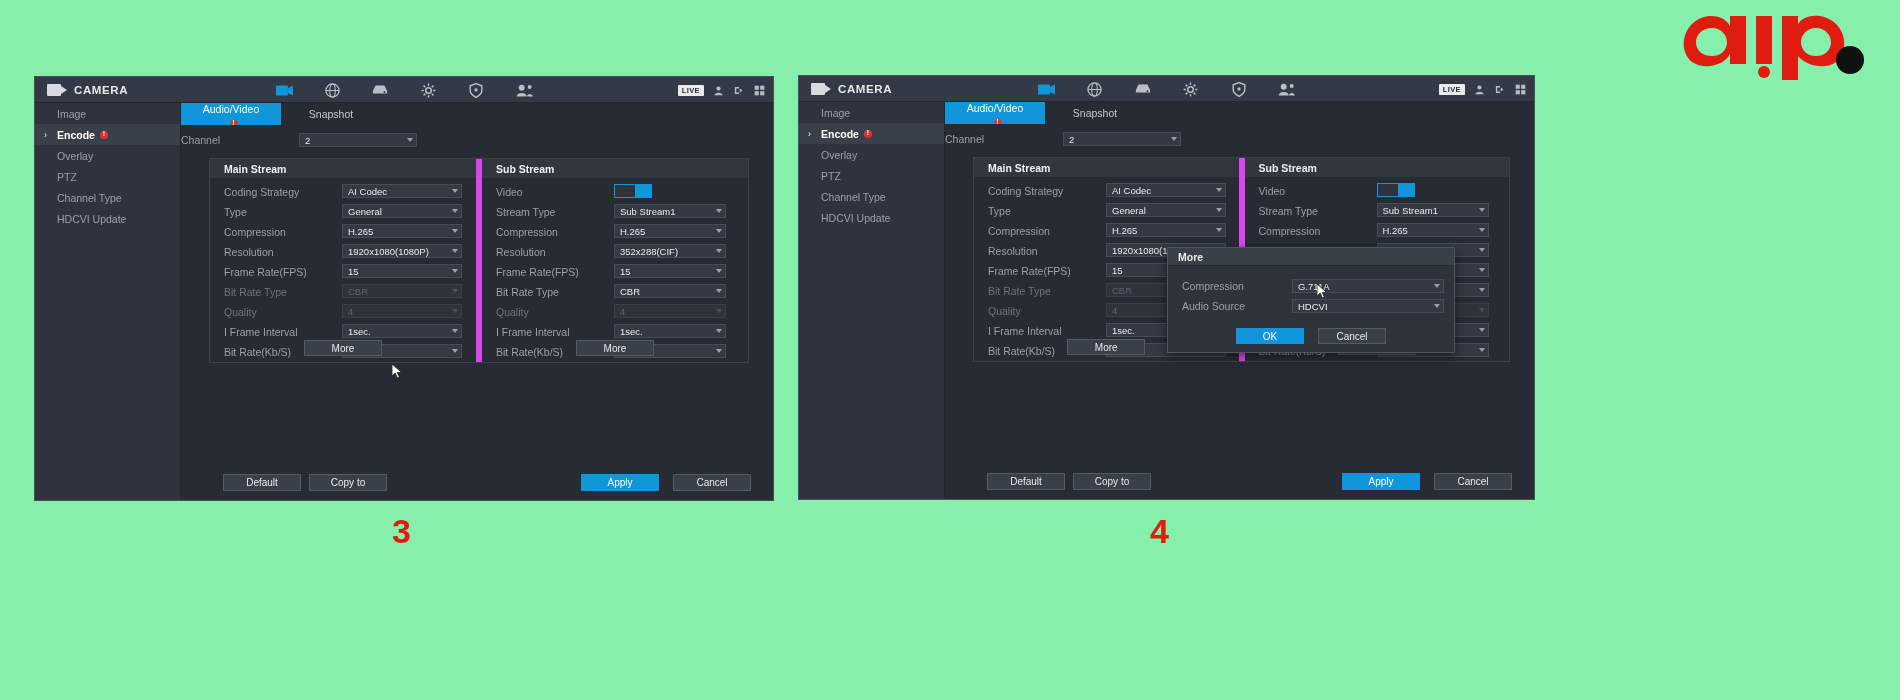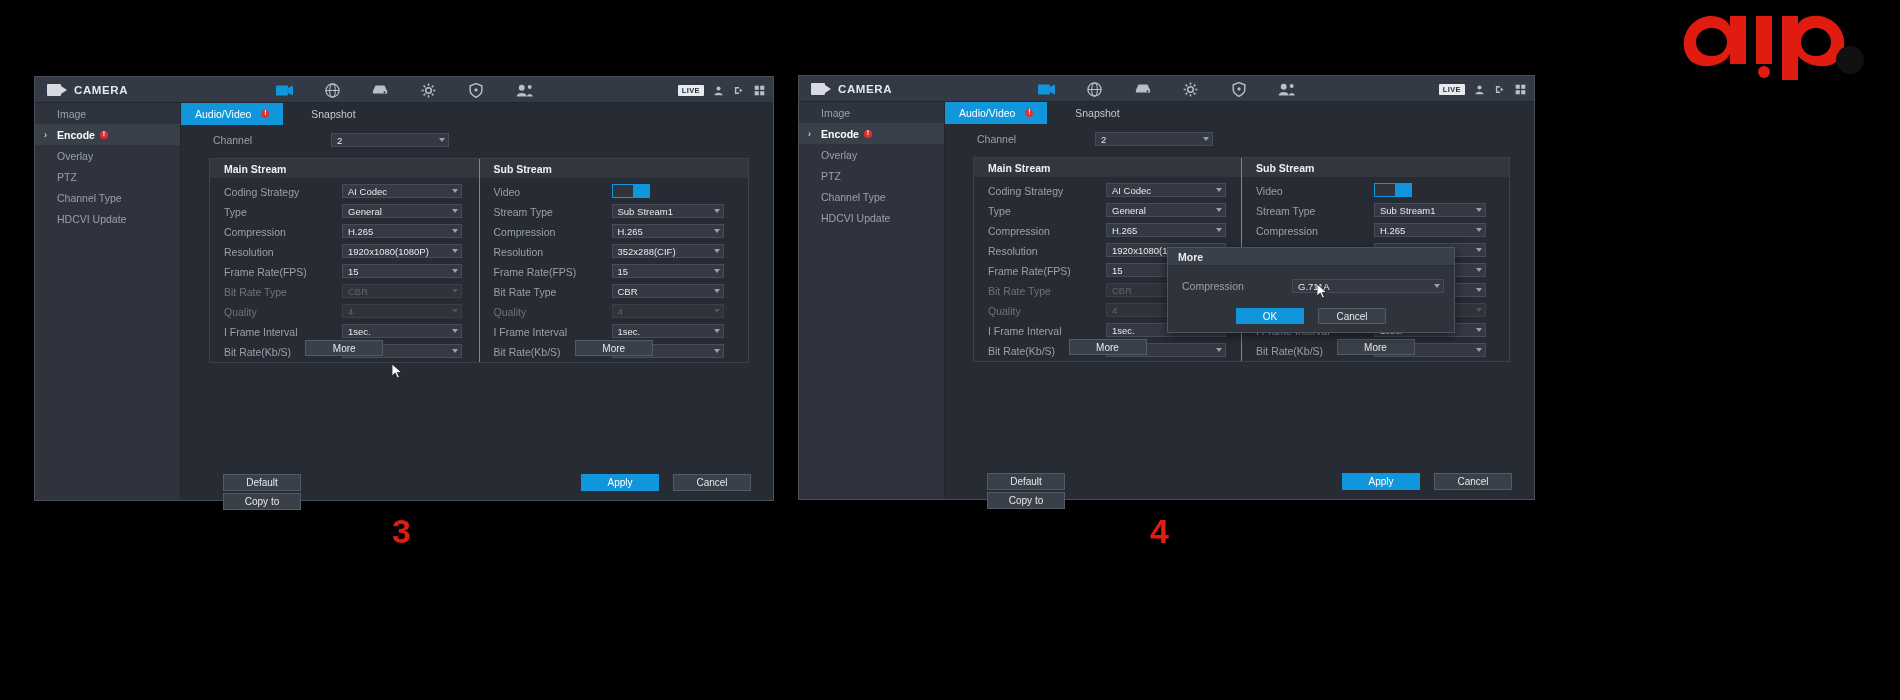--- a/index.html
+++ b/index.html
@@ -2,21 +2,21 @@
 <html><head>
 <meta charset="utf-8">
 <style>
   * { box-sizing: border-box; margin:0; padding:0; }
   html,body {
     width:1900px; height:700px;
     background:#ffffff;
     font-family:"Liberation Sans", sans-serif;
     overflow:hidden;
   }
-  .stage { position:relative; width:1900px; height:700px; background:#000000; }
+  .stage { position:relative; width:1900px; height:700px; background:#86efac; }
 
   
   .logo { position:absolute; right:26px; top:2px; width:200px; height:78px; }
   .logo svg { width:100%; height:100%; }
 
   
   .panel { position:absolute; background:#2b2f38; border:1px solid #4a4f5a; }
   .panel-inner { position:relative; width:100%; height:100%; }
 
   
@@ -48,31 +48,31 @@
   .side-item .caret { position:absolute; left:9px; color:#cfd3da; font-size:9px; }
   .badge-dot { display:inline-block; width:8px; height:8px; border-radius:50%; background:#e03030; margin-left:5px; position:relative; }
   .badge-dot::after { content:"!"; position:absolute; left:0; right:0; top:-2px; text-align:center; font-size:7px; color:#fff; font-weight:700; line-height:10px;}
 
   
   .content { position:absolute; left:146px; top:26px; right:0; bottom:0; background:#272b33; }
 
   .tabs { position:absolute; left:0; top:0; height:22px; display:flex; }
   .tab { height:22px; min-width:100px; display:flex; align-items:center; justify-content:center;
          color:#c3c8d1; font-size:10.5px; padding:0 14px; gap:5px; }
-  .tab.active { background:#1296db; color:#ffffff; }
+  .tab.active { background:#1296db; color:#ffffff;flex-direction:column; }
 
   .form-area { position:absolute; left:0; right:0; top:22px; bottom:34px; }
 
-  .chan-row { display:flex; align-items:center; height:22px; margin-top:4px; padding-left:32px; }
+  .chan-row { display:flex; align-items:center; height:22px; margin-top:4px; }
   .chan-label { color:#9aa0ab; font-size:10.5px; width:118px; }
 
   .streams { position:absolute; left:28px; right:24px; top:33px; height:205px;
              border:1px solid #3c414b; display:flex; }
   .col { flex:1; position:relative; }
-  .col.left { border-right:1px solid #d946ef; }
+  .col.left { border-right:6px solid #d946ef; }
   .col-head { height:19px; display:flex; align-items:center; padding-left:14px;
               background:#32373f; color:#eef0f3; font-size:10.5px; font-weight:700; }
   .frow { height:20px; display:flex; align-items:flex-end; padding-left:14px; }
   .flabel { color:#9aa0ab; font-size:10.5px; width:118px; }
   .flabel.dim { color:#6d727c; }
 
   
   .sel { position:relative; height:14px; background:#343943; border:1px solid #474d58;
          display:flex; align-items:center; color:#e9ebef; font-size:9.5px; padding:0 14px 0 5px; }
   .sel.w-channel { width:118px; }
@@ -87,21 +87,21 @@
   .toggle { width:38px; height:14px; background:#2f333c; border:1px solid #1296db; position:relative; }
   .toggle .knob { position:absolute; right:0; top:0; width:16px; height:12px; background:#1296db; }
 
   .more-row { position:absolute; left:0; right:0; bottom:6px; display:flex; justify-content:center; }
   .btn { background:#3a404a; border:1px solid #545a66; color:#e6e8ec; font-size:10px;
          height:16px; min-width:72px; display:flex; align-items:center; justify-content:center; }
   .btn.wide { min-width:78px; }
   .btn.primary { background:#1296db; border-color:#1296db; color:#fff; }
 
   .footer { position:absolute; left:0; right:0; bottom:0; height:30px; }
-  .footer .left-btns { position:absolute; left:42px; top:4px; display:flex; gap:2px;flex-direction:column; }
+  .footer .left-btns { position:absolute; left:42px; top:4px; display:flex; gap:8px; }
   .footer .right-btns { position:absolute; right:22px; top:4px; display:flex; gap:14px; }
   .footer .btn { height:17px; min-width:78px; font-size:10px; }
 
   .cursor { position:absolute; width:11px; height:15px; pointer-events:none; }
   .cursor svg { display:block; }
 
   
   .modal { position:absolute; background:#2e333c; border:1px solid #4e5460; z-index:40; box-shadow:0 3px 10px rgba(0,0,0,.5); }
   .modal-title { height:18px; background:#3a404a; color:#e9ebef; font-size:10.5px; font-weight:600;
                  display:flex; align-items:center; padding-left:10px; border-bottom:1px solid #262a32; }
@@ -713,20 +713,27 @@
       <div class="modal" style="left: 222px; top: 145px; width: 288px;">
               <div class="modal-title">More</div>
               <div class="modal-body">
                 <div class="mrow">
                   <span class="mlabel">Compression</span>
                   <span class="sel w-modal">
                     <span>G.711A</span>
                     <span class="arw"></span>
                   </span>
                 </div>
+                <div class="mrow">
+                  <span class="mlabel">Audio Source</span>
+                  <span class="sel w-modal">
+                    <span>HDCVI</span>
+                    <span class="arw"></span>
+                  </span>
+                </div>
               </div>
               <div class="modal-foot">
                 <div class="btn primary">OK</div>
                 <div class="btn">Cancel</div>
               </div>
             </div>
             <div class="cursor" style="left: 372px; top: 182px; z-index: 50;">
               <svg viewBox="0 0 11 15">
                 <path d="M0 0 L0 12 L3.2 9 L5.4 14 L7.4 13.1 L5.2 8.4 L9.6 8.4 Z" fill="#ffffff" stroke="#1a1a1a" stroke-width=".8"></path>
               </svg>

